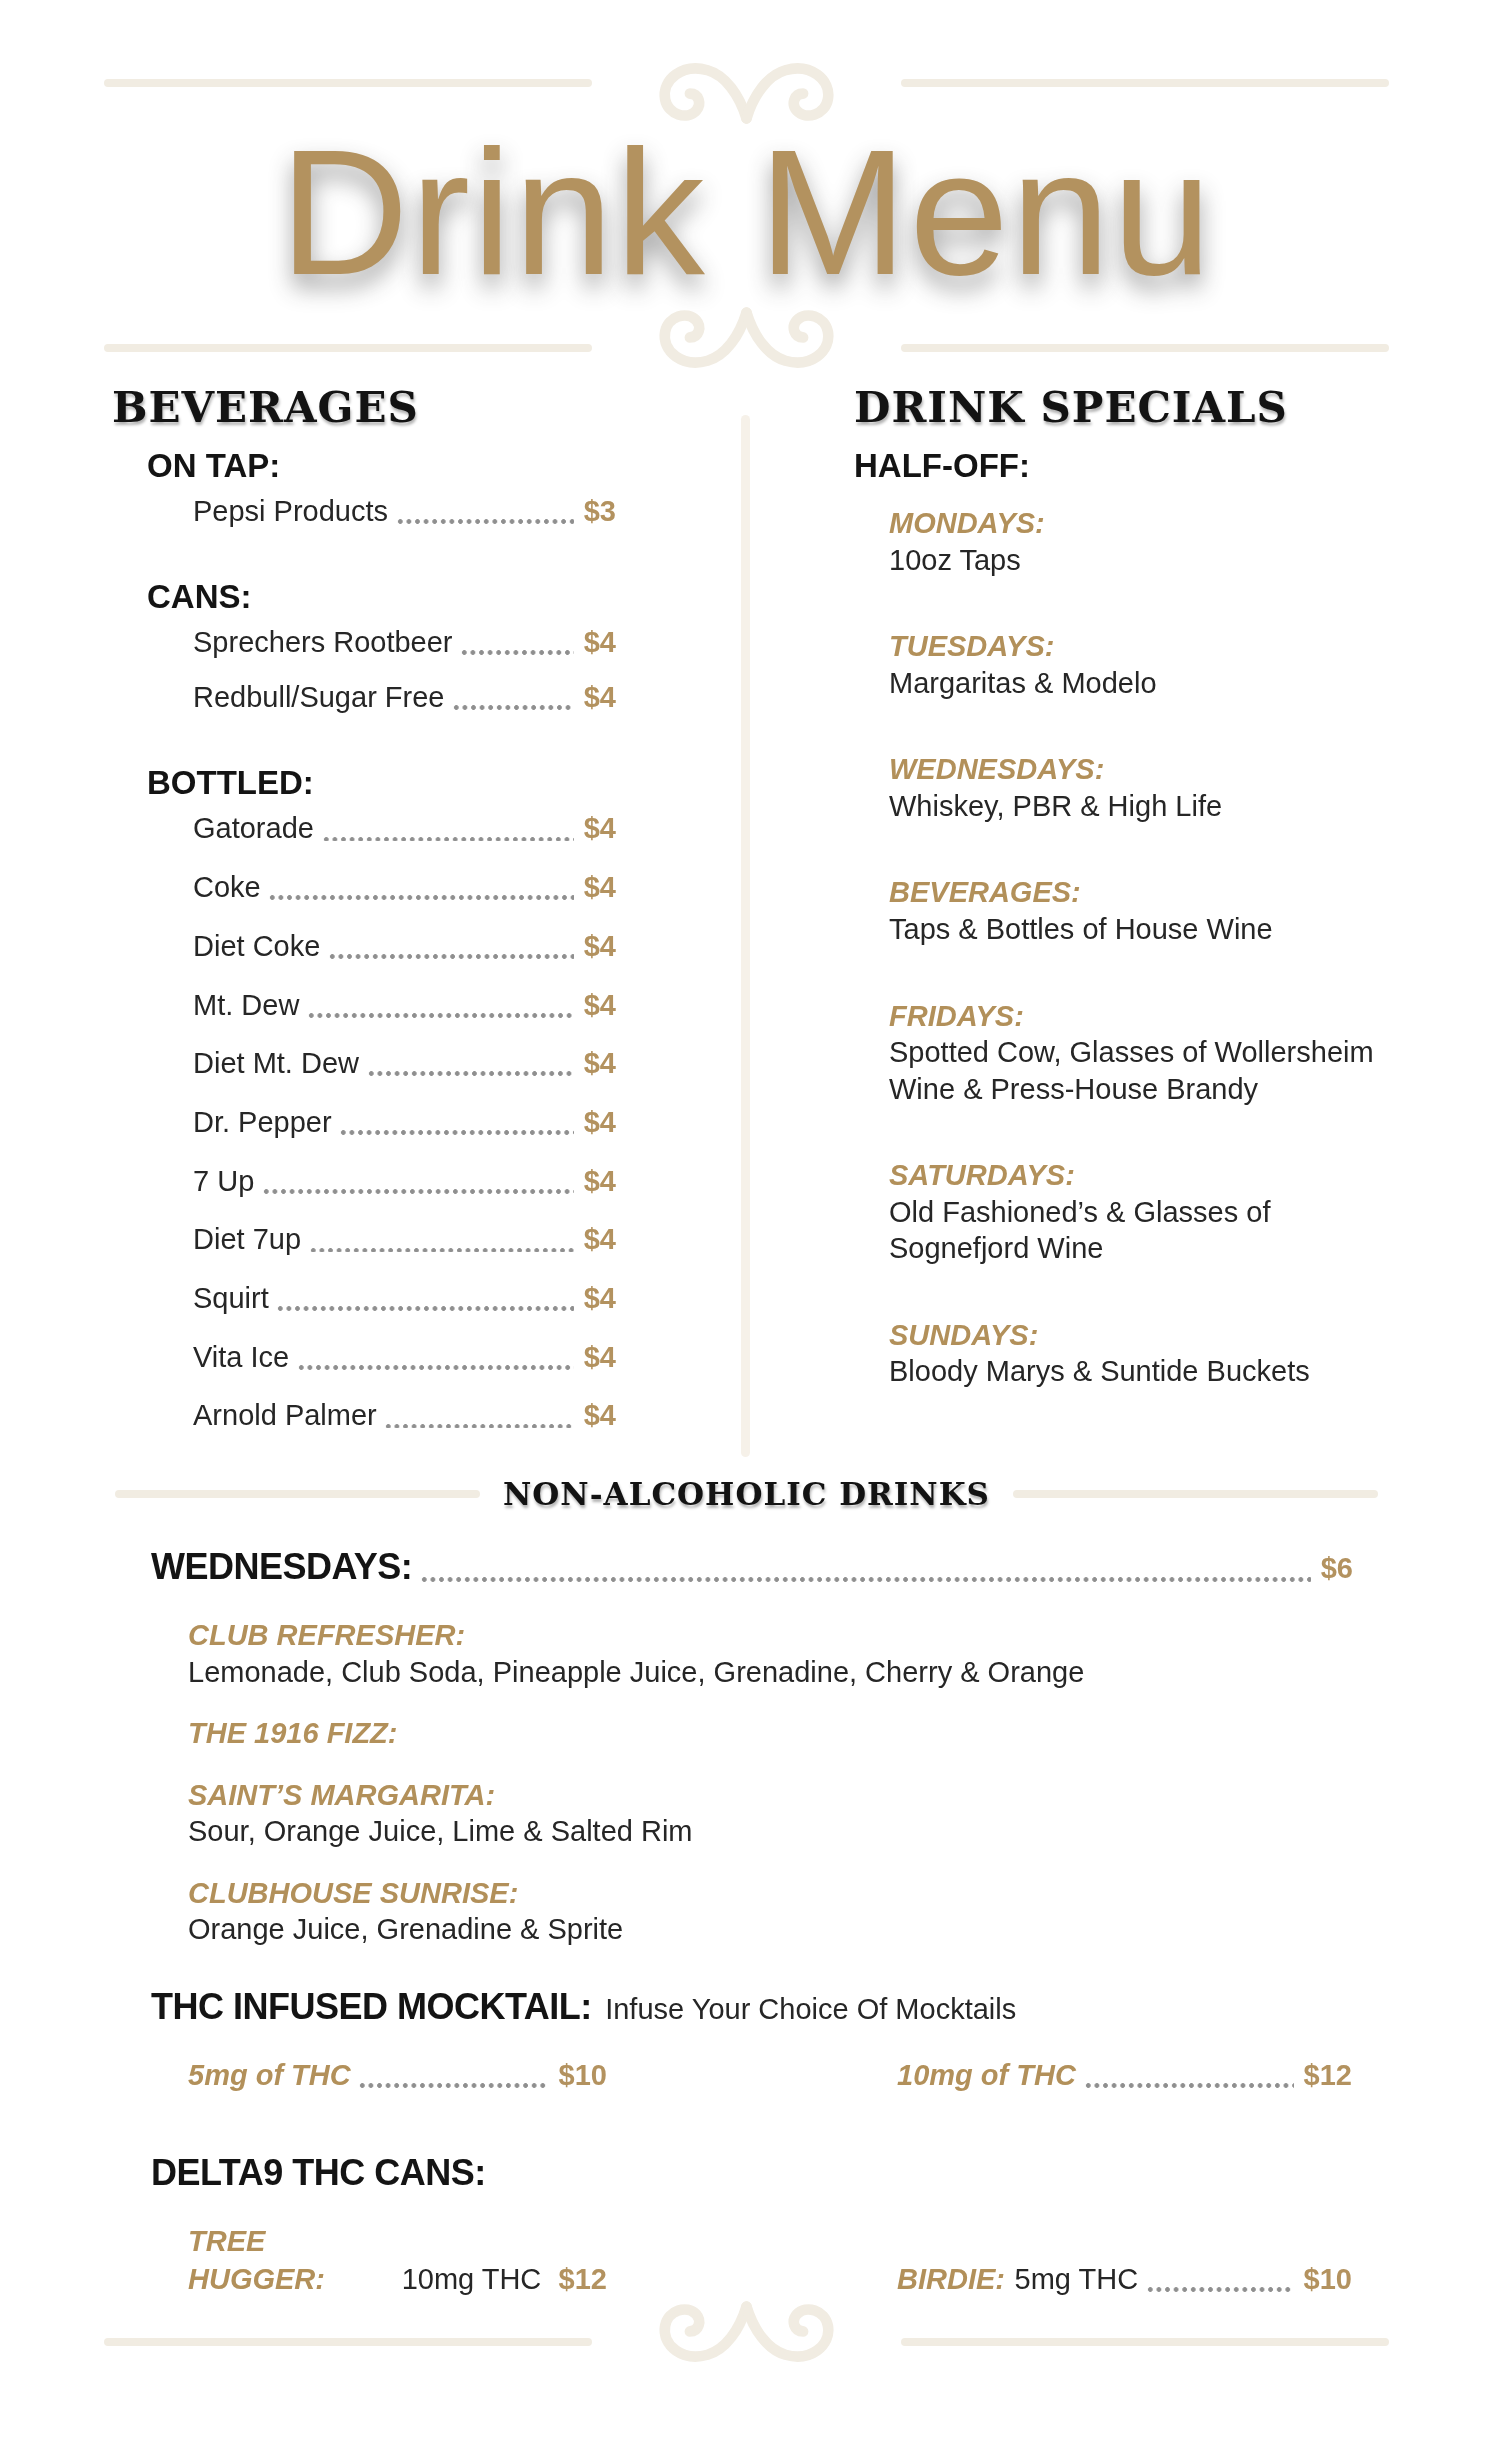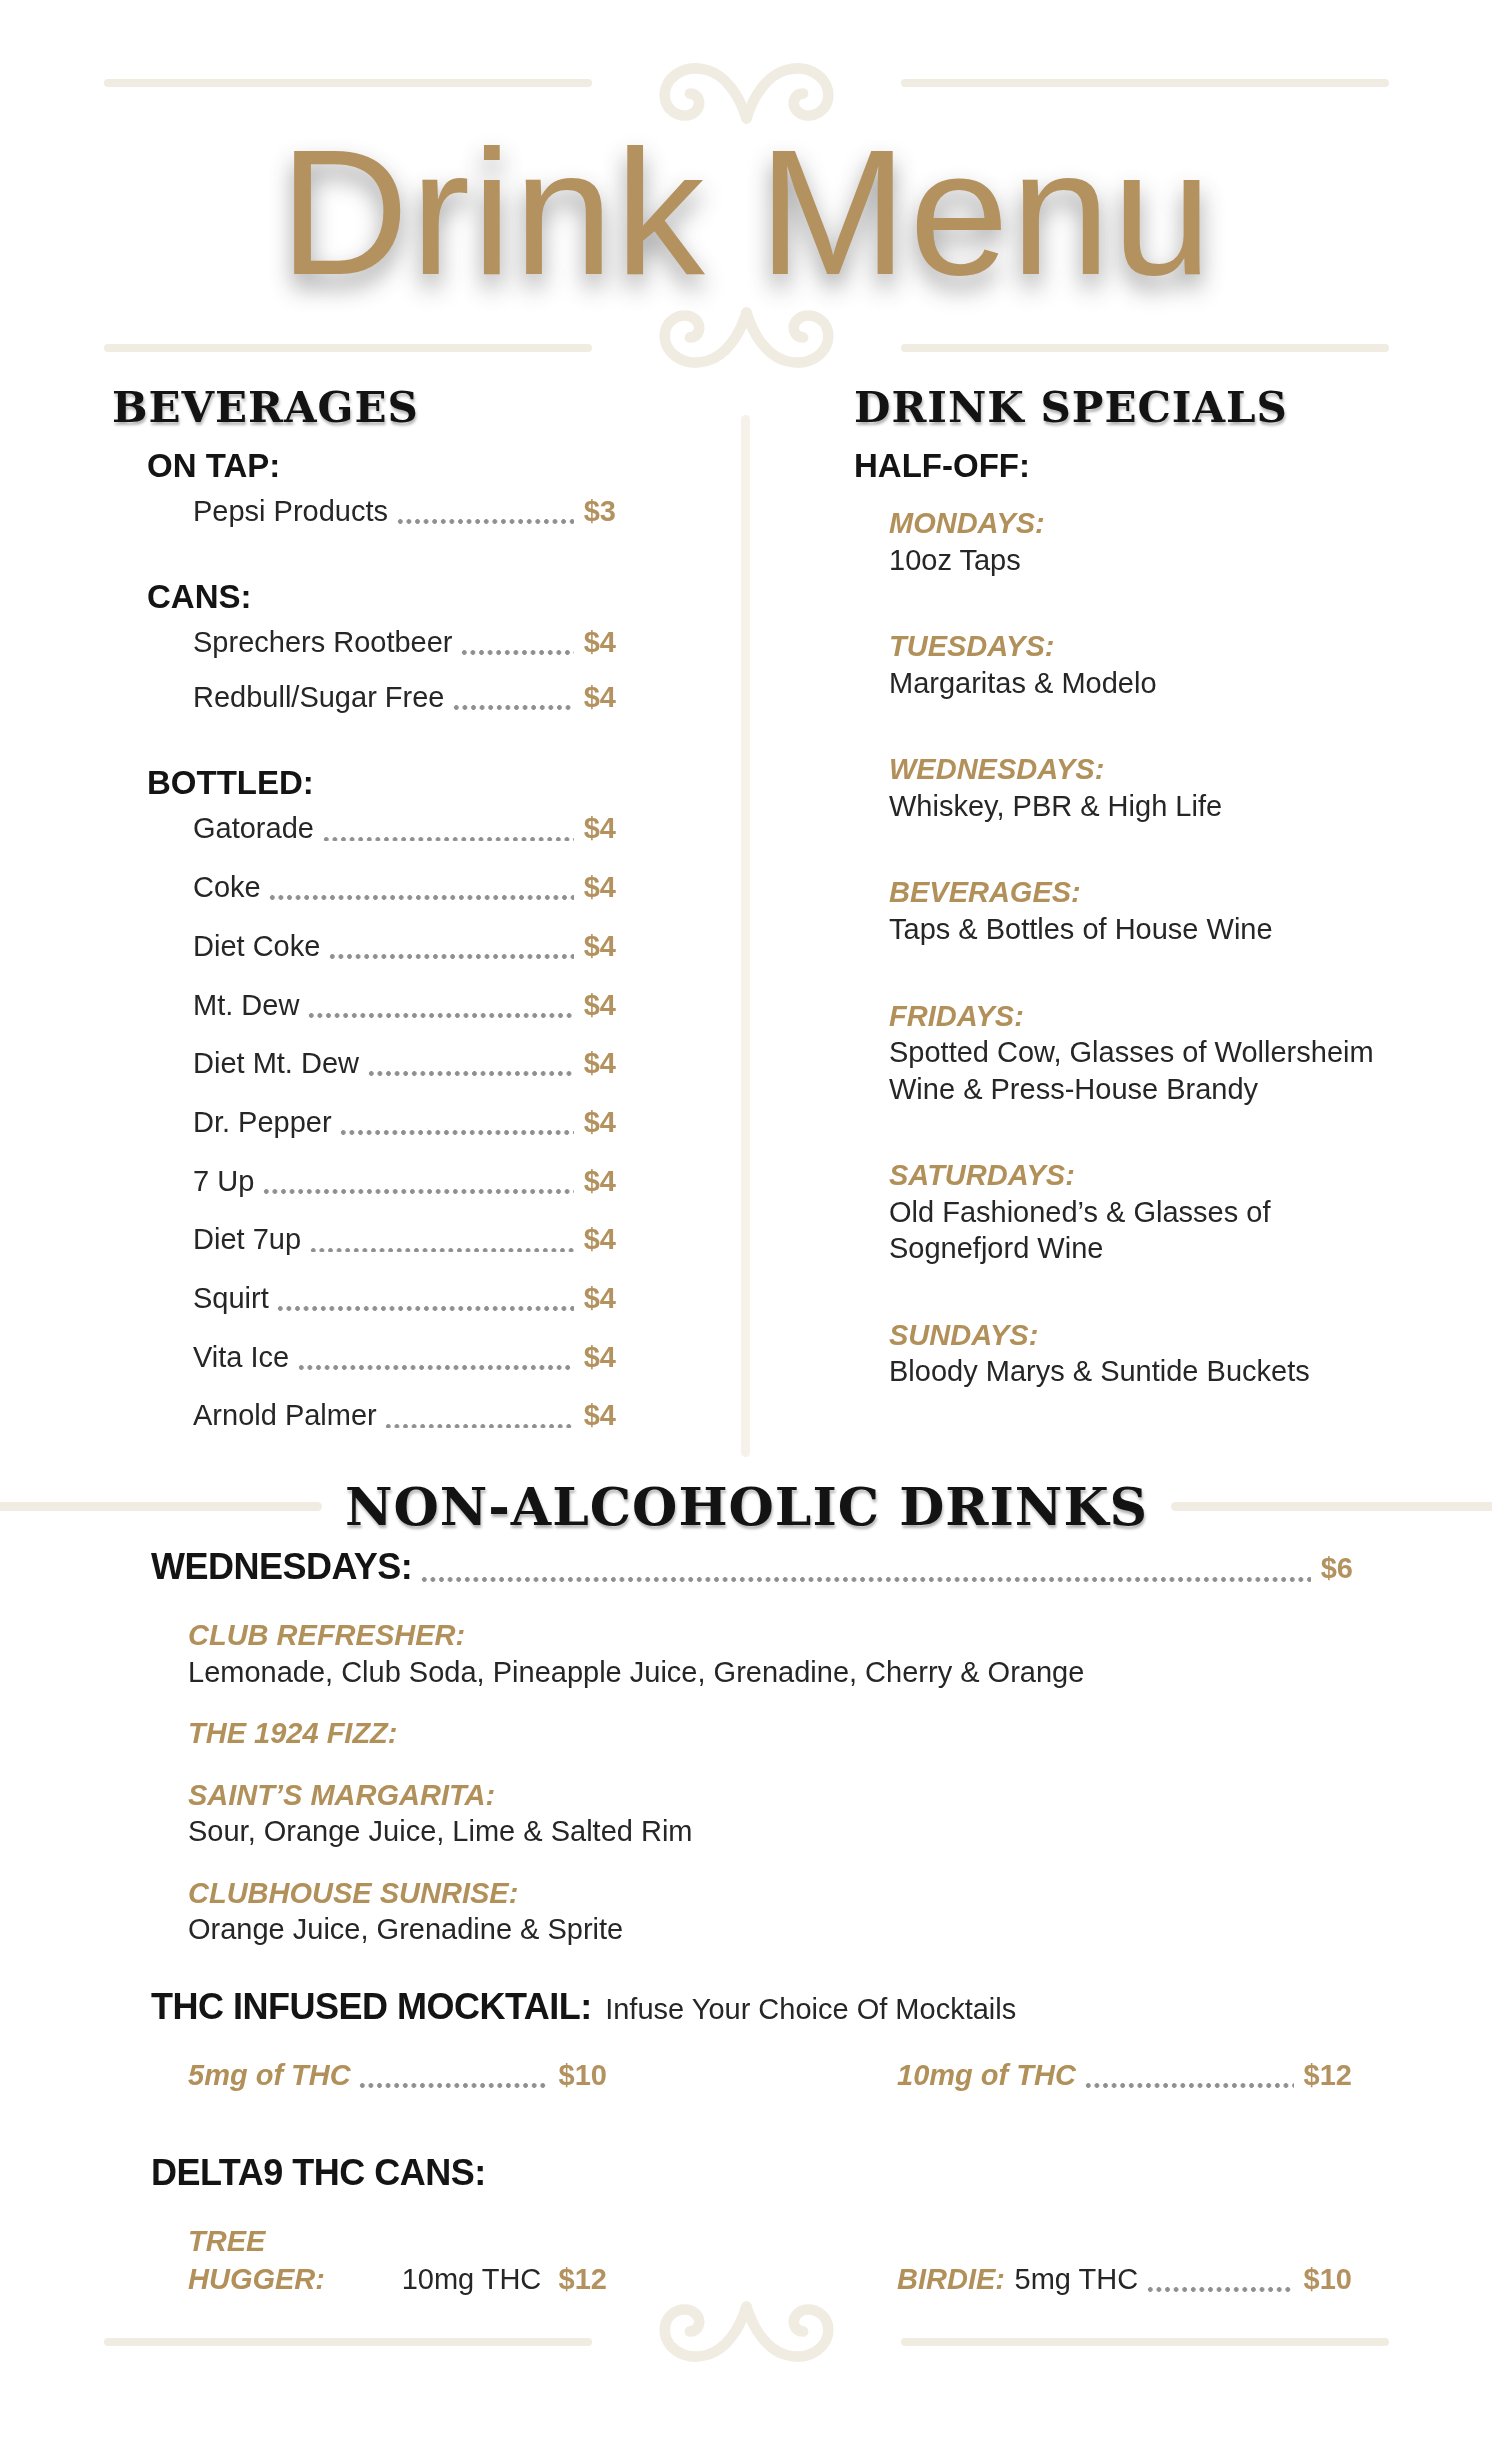--- a/index.html
+++ b/index.html
@@ -49,21 +49,21 @@
   
   .col-right .h-main{margin-bottom:13.4px;}
   .col-right .h-sub{margin-bottom:20px;}
   .day-block{margin:0 0 50px 35px;max-width:524px;}
   .gold-it{color:#b2905a;font-weight:700;font-style:italic;}
   .day-name{font-size:29px;line-height:1.26;}
   .day-desc{font-size:29px;line-height:1.26;color:#262626;}
 
   
   .na-header{position:absolute;top:1476px;left:105px;width:1283px;display:flex;align-items:center;justify-content:center;}
-  .na-header .slab{font-size:52px;margin:0 23px;white-space:nowrap;}
+  .na-header .slab{font-size:31px;margin:0 23px;white-space:nowrap;}
   .na-header .orn-line{width:365px;}
   .na-section{position:absolute;left:151px;top:1545px;width:1202px;}
   .mocktails-row{display:flex;align-items:flex-end;}
   .mocktails-row .h-cond{white-space:nowrap;}
   .mocktails-row .price{font-size:29px;margin-bottom:2.9px;}
   .mock-entries{margin:29px 0 0 37px;}
   .mock-entry{margin-bottom:25px;}
   .mock-name{font-size:29px;line-height:1.26;}
   .mock-desc{font-size:29px;line-height:1.26;color:#262626;}
   .thc-heading{margin-top:37px;display:flex;align-items:baseline;}
@@ -244,21 +244,21 @@
       <span class="leader"></span>
       <span class="price">$6</span>
     </div>
 
     <div class="mock-entries">
       <div class="mock-entry">
         <div class="gold-it mock-name">CLUB REFRESHER:</div>
         <div class="mock-desc">Lemonade, Club Soda, Pineapple Juice, Grenadine, Cherry &amp; Orange</div>
       </div>
       <div class="mock-entry">
-        <div class="gold-it mock-name">THE 1924 FIZZ:</div>
+        <div class="gold-it mock-name">THE 1916 FIZZ:</div>
       </div>
       <div class="mock-entry">
         <div class="gold-it mock-name">SAINT’S MARGARITA:</div>
         <div class="mock-desc">Sour, Orange Juice, Lime &amp; Salted Rim</div>
       </div>
       <div class="mock-entry">
         <div class="gold-it mock-name">CLUBHOUSE SUNRISE:</div>
         <div class="mock-desc">Orange Juice, Grenadine &amp; Sprite</div>
       </div>
     </div>

